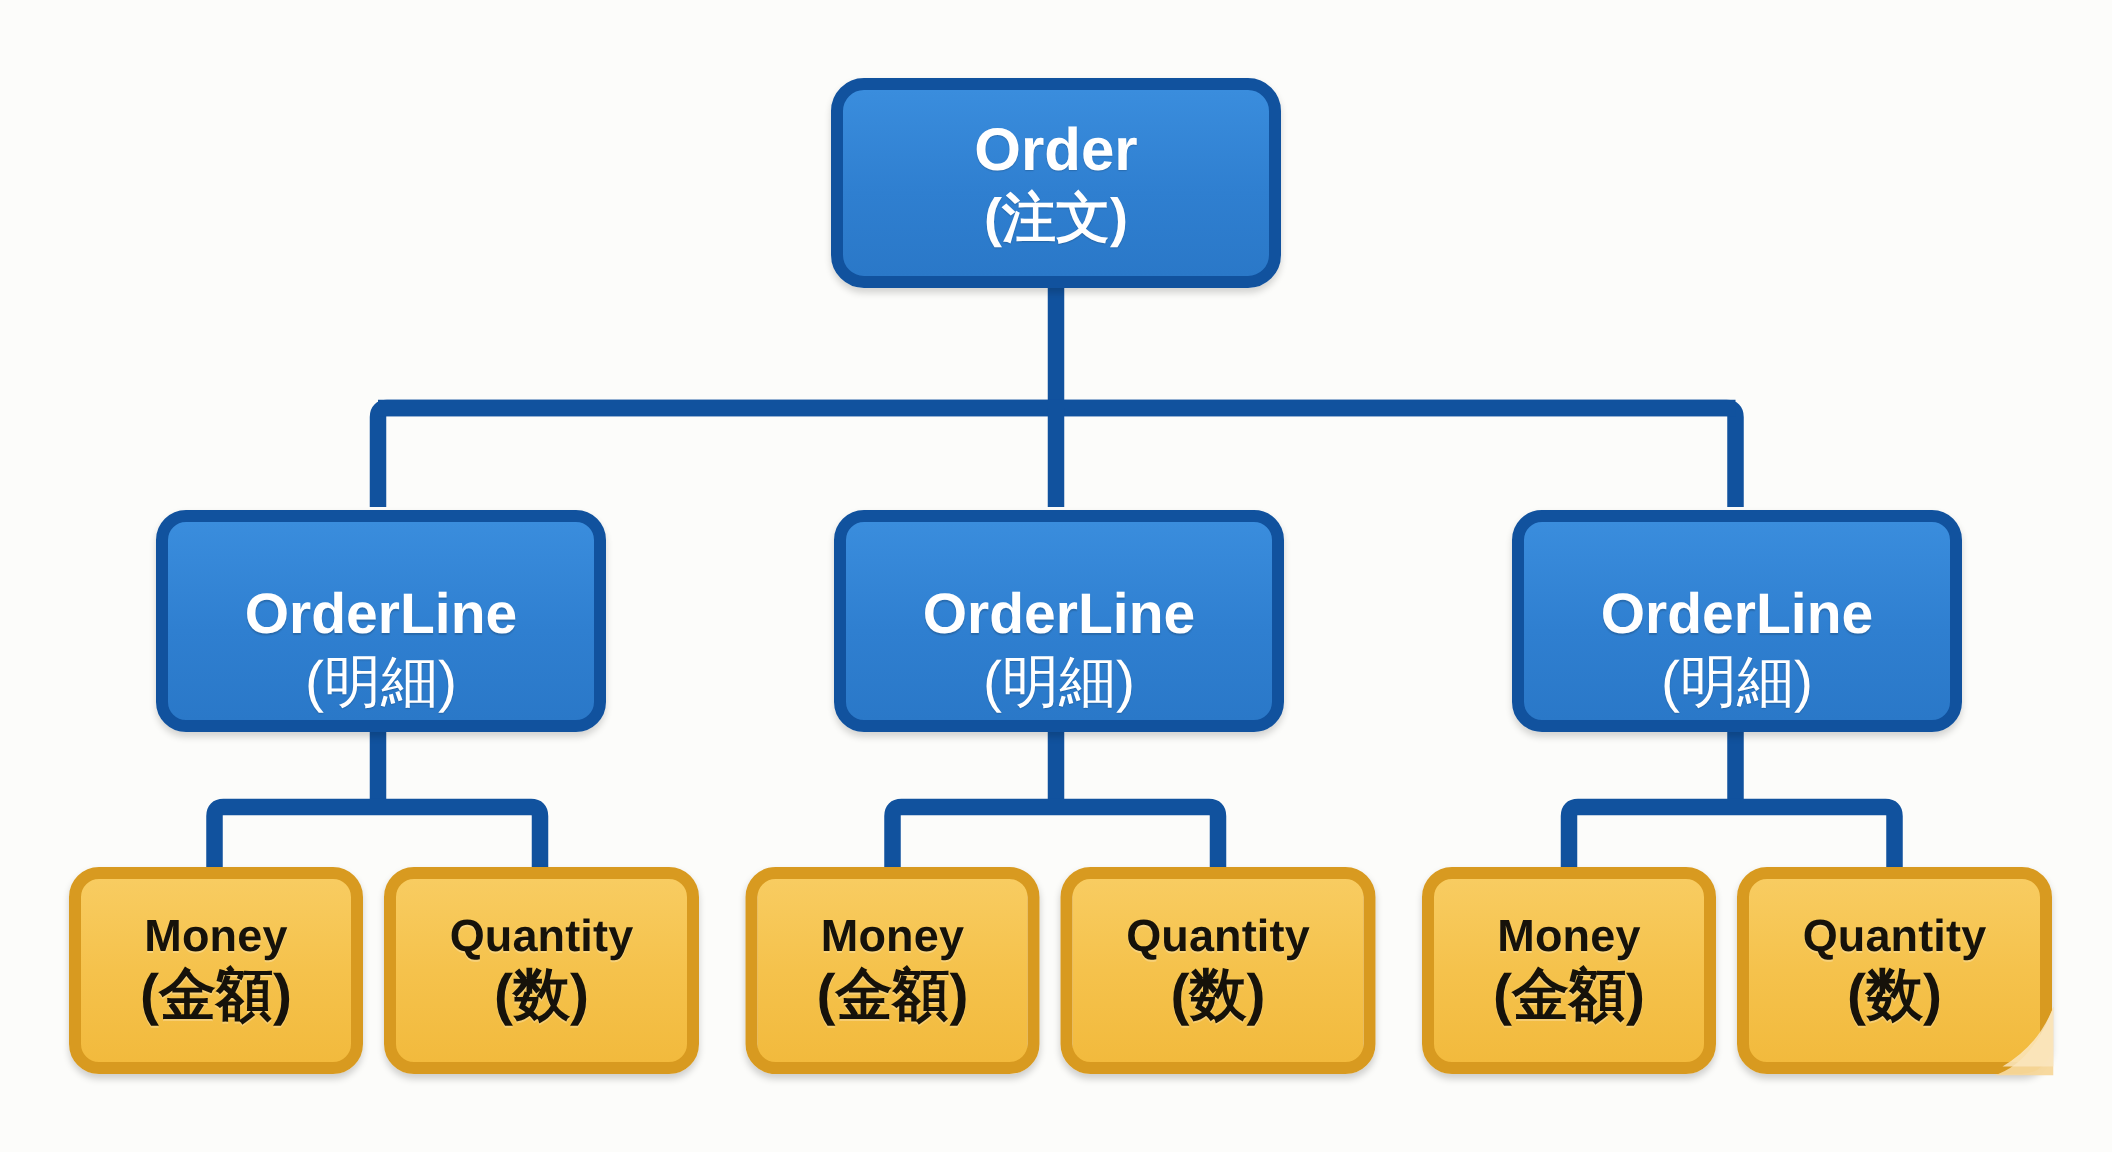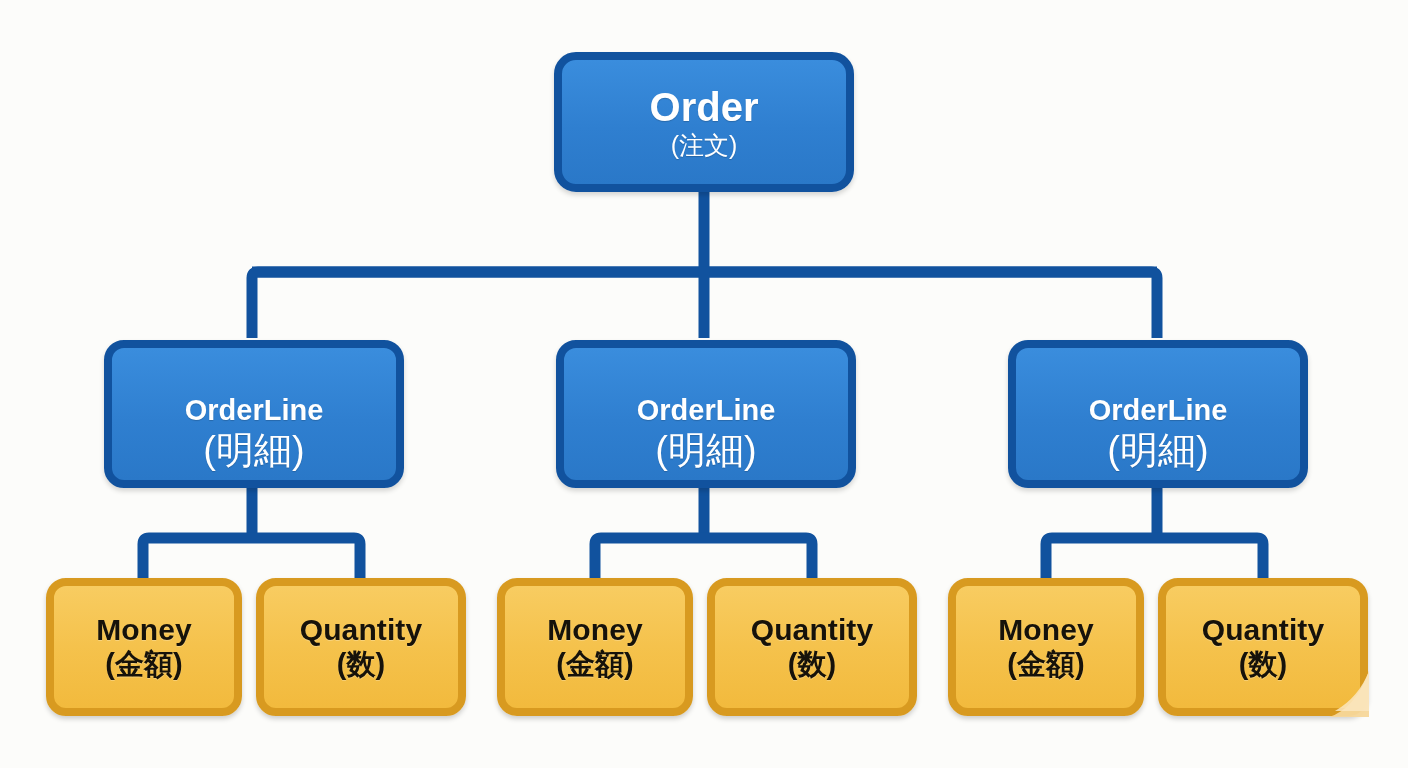--- a/index.html
+++ b/index.html
@@ -59,34 +59,34 @@
     box-shadow: 0 3px 5px rgba(0,0,0,0.18);
     border-radius: 20px;
   }
 
   
   #node-order {
     left: 554px;  top: 52px;  width: 300px; height: 140px;
     border-radius: 22px;
   }
   #node-order .l1 { font-size: 40px; font-weight: 700; }
-  #node-order .l2 { font-size: 25px; font-weight: 400; margin-top: 2px; }
+  #node-order .l2 { font-size: 36px; font-weight: 700; margin-top: 2px; }
 
   
   .orderline { top: 340px; width: 300px; height: 148px; border-radius: 20px; }
-  .orderline .l1 { font-size: 29px; font-weight: 700; margin-top: 38px; }
+  .orderline .l1 { font-size: 38px; font-weight: 700; margin-top: 38px; }
   .orderline .l2 { font-size: 38px; font-weight: 500; margin-top: 2px; }
   #node-orderline-1 { left: 104px; }
   #node-orderline-2 { left: 556px; }
   #node-orderline-3 { left: 1008px; }
 
   
   .leaf { top: 578px; height: 138px; }
   .leaf .l1 { font-size: 30px; font-weight: 700; letter-spacing: .1px; }
-  .leaf .l2 { font-size: 29px; font-weight: 700; margin-top: 1px; }
+  .leaf .l2 { font-size: 38px; font-weight: 700; margin-top: 1px; }
   #node-money-1    { left: 46px;   width: 196px; }
   #node-quantity-1 { left: 256px;  width: 210px; }
   #node-money-2    { left: 497px;  width: 196px; }
   #node-quantity-2 { left: 707px;  width: 210px; }
   #node-money-3    { left: 948px;  width: 196px; }
   #node-quantity-3 { left: 1158px; width: 210px; }
 
   
   #curl {
     position: absolute;

